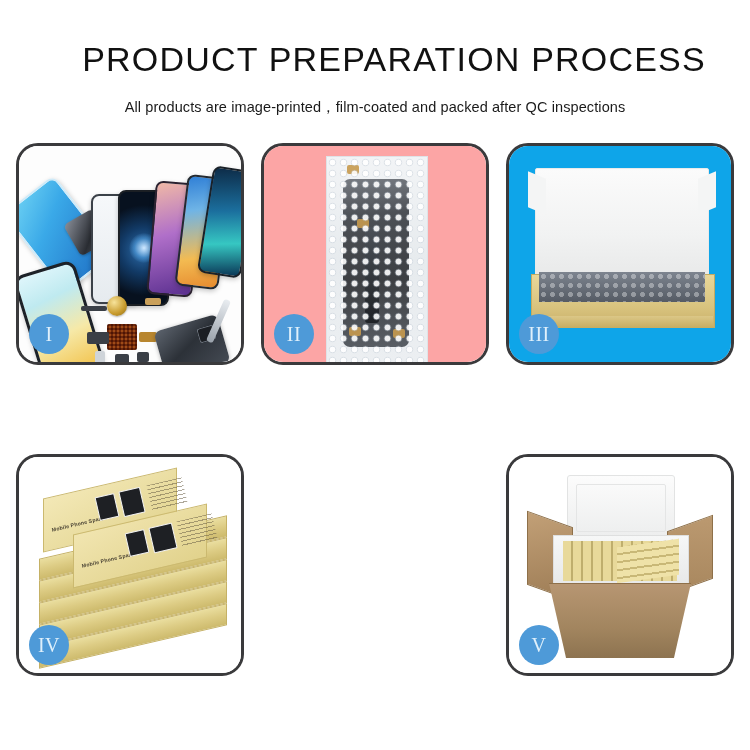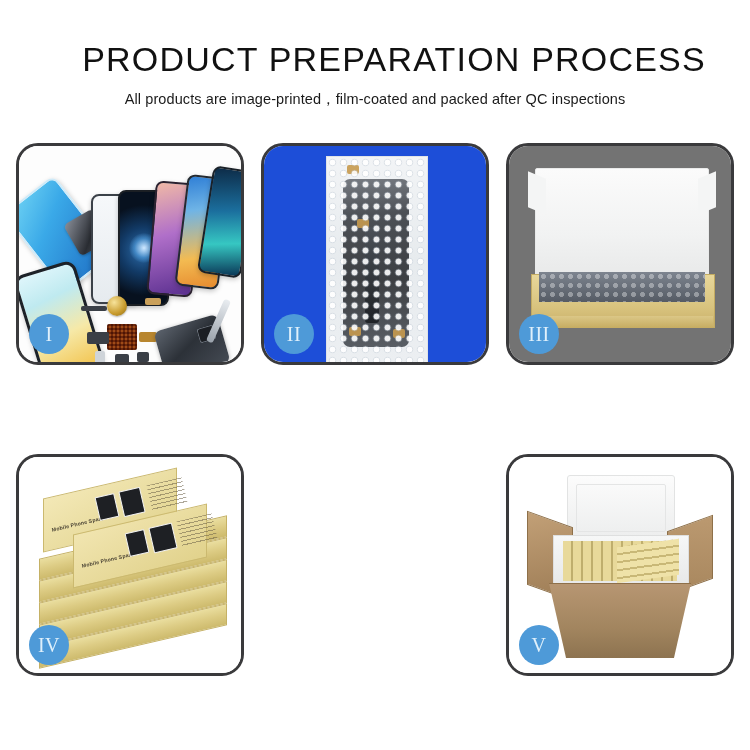--- a/index.html
+++ b/index.html
@@ -12,21 +12,21 @@
   
   .header{position:absolute;left:0;top:0;width:750px;}
   .title{
     text-align:center;font-size:34px;letter-spacing:1.2px;
     color:#111;font-weight:400;margin:0;padding-top:42px;line-height:1.05;
     font-family:"Liberation Sans", sans-serif;
     padding-left:38px;
   }
   .subtitle{
     text-align:center;font-size:14.5px;color:#1a1a1a;font-weight:400;
-    margin:0;padding-top:12px;letter-spacing:.1px;
+    margin:8px;padding-top:12px;letter-spacing:.1px;
   }
 
   
   .grid{position:absolute;left:0;top:143px;width:750px;}
   .row{display:flex;justify-content:space-between;padding:0 16px;box-sizing:border-box;}
   .row.r2{margin-top:89px;}
   .panel{
     position:relative;width:228px;height:222px;box-sizing:border-box;
     border:3px solid #3a3a3c;border-radius:22px;background:#fff;
     overflow:hidden;
@@ -107,21 +107,21 @@
   .back-housing:after{
     content:"";position:absolute;right:7px;top:9px;width:17px;height:15px;border-radius:3px;
     background:#1b1e23;box-shadow:inset 0 0 0 1px #6b727c;
   }
   .tool{
     position:absolute;left:196px;top:152px;width:7px;height:46px;transform:rotate(24deg);
     background:linear-gradient(180deg,#e9edf1,#9aa2ab);border-radius:3px;
   }
 
   
-  .p2{background:#1d4ed8;}
+  .p2{background:#fca5a5;}
   .bag{
     position:absolute;left:62px;top:10px;width:100px;height:206px;
     background:linear-gradient(180deg,#f2f4f6 0%,#e7ebee 50%,#eceff2 100%);
     border:1px solid #dfe3e7;
   }
   .bubbles{
     position:absolute;inset:0;
     background-image:radial-gradient(circle,rgba(255,255,255,.95) 2.6px,rgba(190,200,210,.45) 3.2px,rgba(255,255,255,0) 4.2px);
     background-size:11px 11px;opacity:.95;
   }
@@ -130,21 +130,21 @@
     background:linear-gradient(175deg,#5c6169 0%,#2a2e34 22%,#17191d 60%,#3a3f46 100%);
     opacity:.82;
   }
   .flex-cable{
     position:absolute;left:38px;top:70px;width:14px;height:96px;
     background:linear-gradient(180deg,#4c5259,#1b1e22);border-radius:3px;opacity:.9;
   }
   .tab-gold{position:absolute;width:12px;height:9px;background:#c79a4e;border-radius:2px;opacity:.9;}
 
   
-  .p3{background:#737373;}
+  .p3{background:#0ea5e9;}
   .foam-lid{
     position:absolute;left:26px;top:22px;width:172px;height:122px;
     background:linear-gradient(180deg,#fbfbfb 0%,#f1f2f2 55%,#e5e6e6 100%);
     border:1px solid #e9eaea;border-radius:2px;
   }
   .foam-lid:before{
     content:"";position:absolute;left:-8px;top:6px;width:18px;height:36px;
     background:#f4f5f5;transform:skewY(22deg);
   }
   .foam-lid:after{

